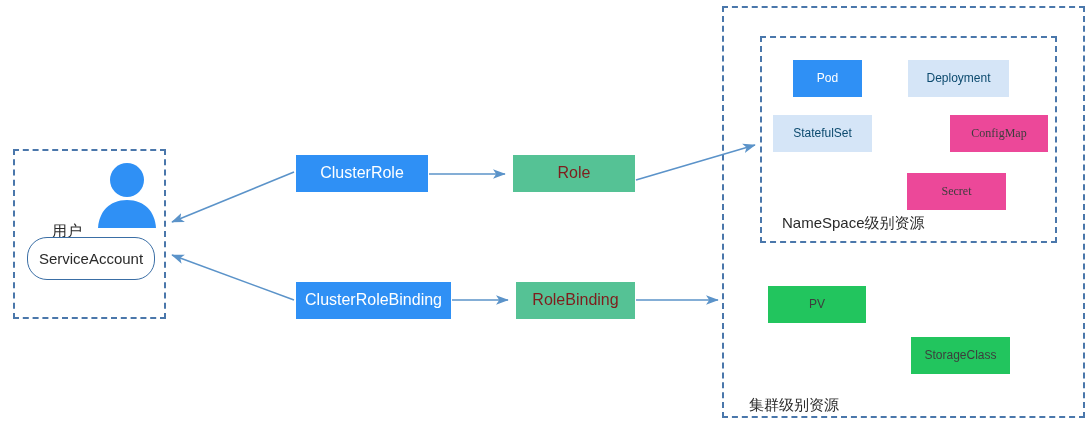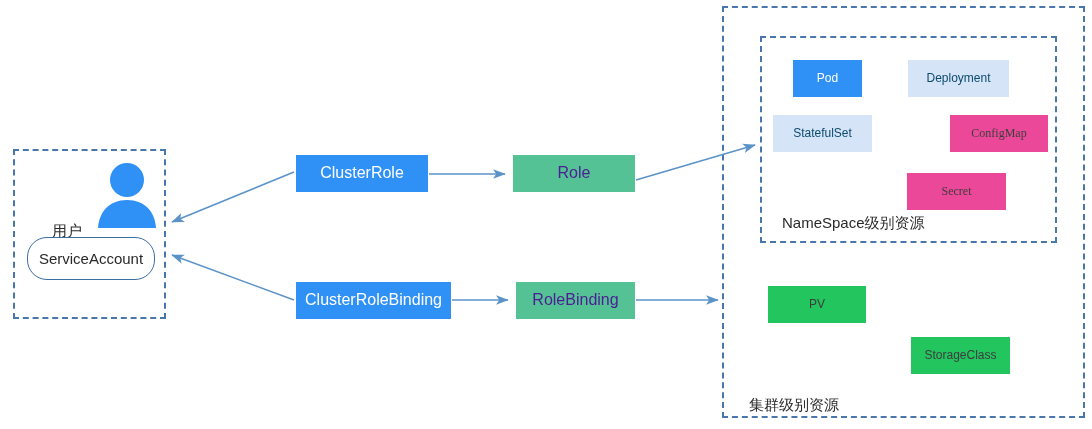--- a/index.html
+++ b/index.html
@@ -31,21 +31,21 @@
     text-align: center;
     line-height: 1.15;
   }
   .node-blue {
     background: #2f90f5;
     color: #ffffff;
     font-size: 16px;
   }
   .node-green {
     background: #55c295;
-    color: #4c1d95;
+    color: #7f1d1d;
     font-size: 16px;
   }
   .node-outline {
     background: #ffffff;
     border: 1.6px solid #3a6ea5;
     color: #2a2a2a;
     font-size: 15px;
   }
   .res {
     font-size: 12px;

